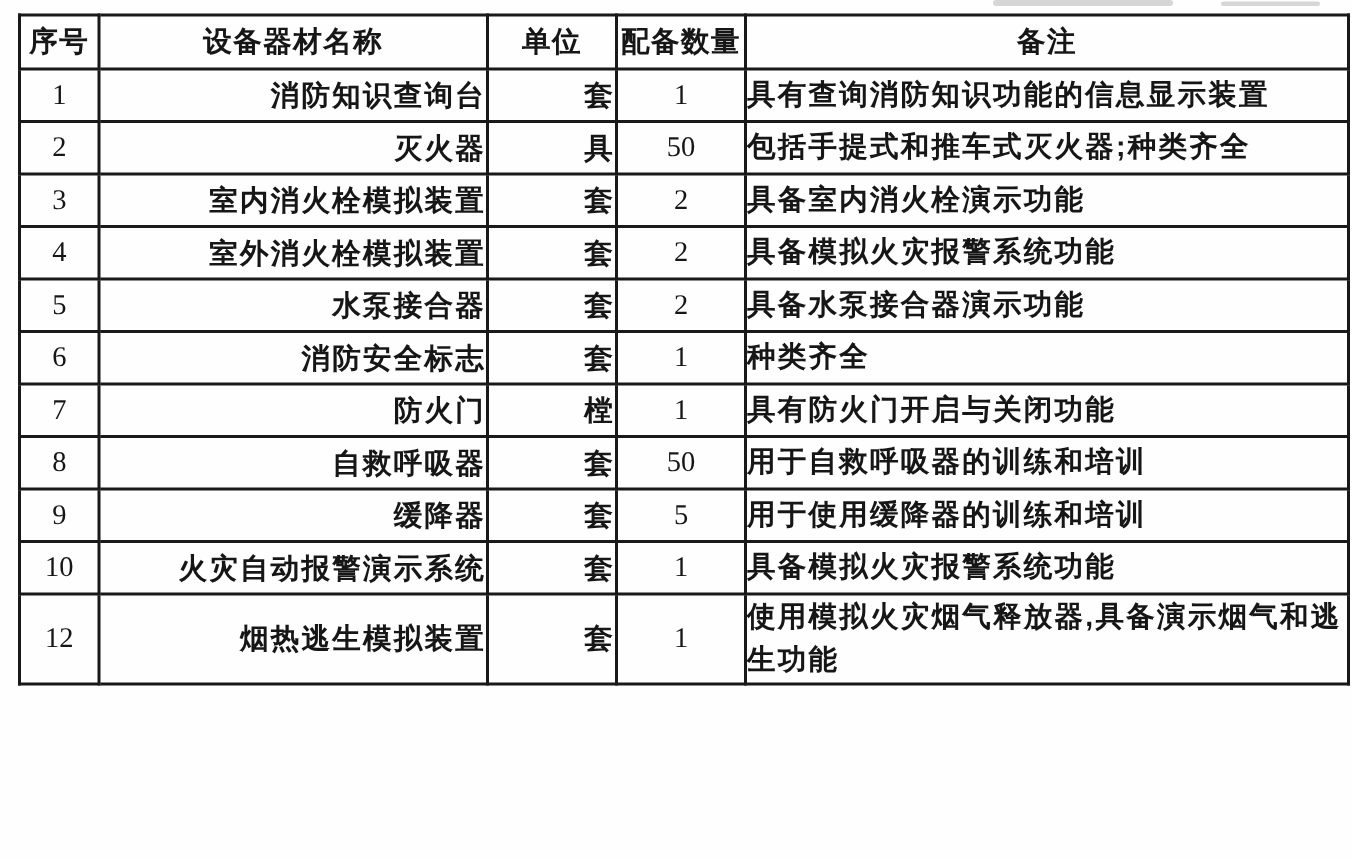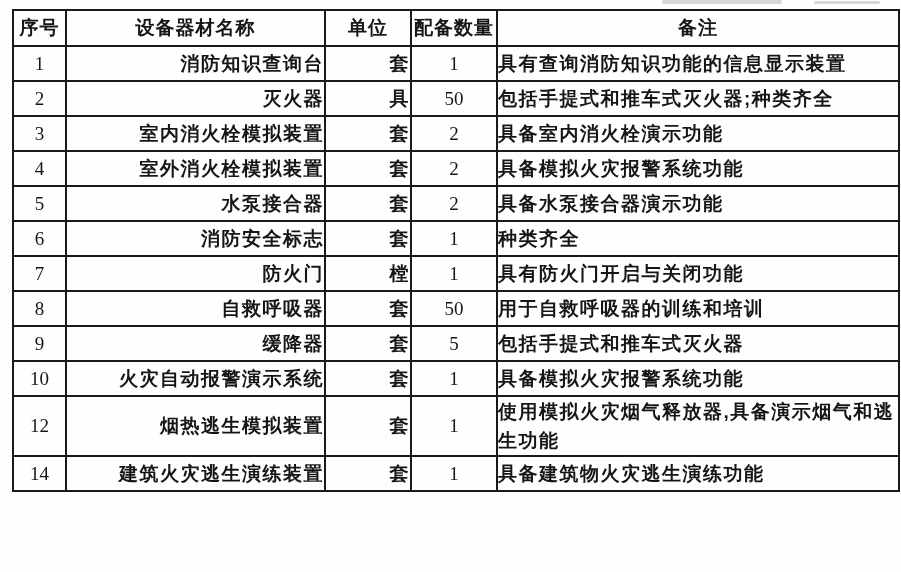--- a/index.html
+++ b/index.html
@@ -150,38 +150,31 @@
         <td class="c-name">自救呼吸器</td>
         <td class="c-unit">套</td>
         <td class="c-qty">50</td>
         <td class="c-note">用于自救呼吸器的训练和培训</td>
       </tr>
       <tr>
         <td class="c-no">9</td>
         <td class="c-name">缓降器</td>
         <td class="c-unit">套</td>
         <td class="c-qty">5</td>
-        <td class="c-note">包括手提式和推车式灭火器</td>
+        <td class="c-note">用于使用缓降器的训练和培训</td>
       </tr>
       <tr>
         <td class="c-no">10</td>
         <td class="c-name">火灾自动报警演示系统</td>
         <td class="c-unit">套</td>
         <td class="c-qty">1</td>
         <td class="c-note">具备模拟火灾报警系统功能</td>
       </tr>
       <tr class="tall">
         <td class="c-no">12</td>
         <td class="c-name">烟热逃生模拟装置</td>
         <td class="c-unit">套</td>
         <td class="c-qty">1</td>
         <td class="c-note">使用模拟火灾烟气释放器,具备演示烟气和逃生功能</td>
       </tr>
-      <tr>
-        <td class="c-no">14</td>
-        <td class="c-name">建筑火灾逃生演练装置</td>
-        <td class="c-unit">套</td>
-        <td class="c-qty">1</td>
-        <td class="c-note">具备建筑物火灾逃生演练功能</td>
-      </tr>
     </tbody>
   </table>
 </div>
 
 </body></html>

